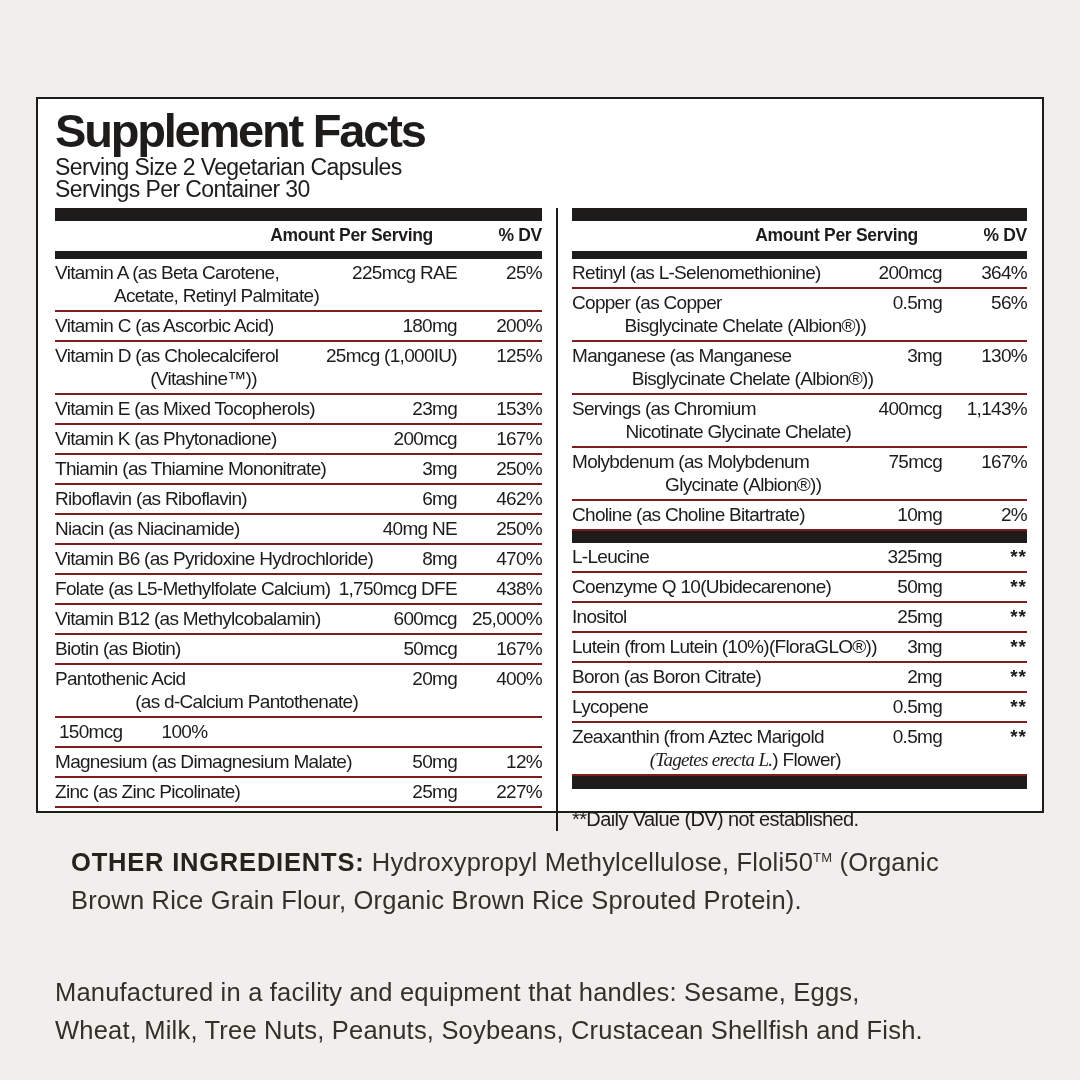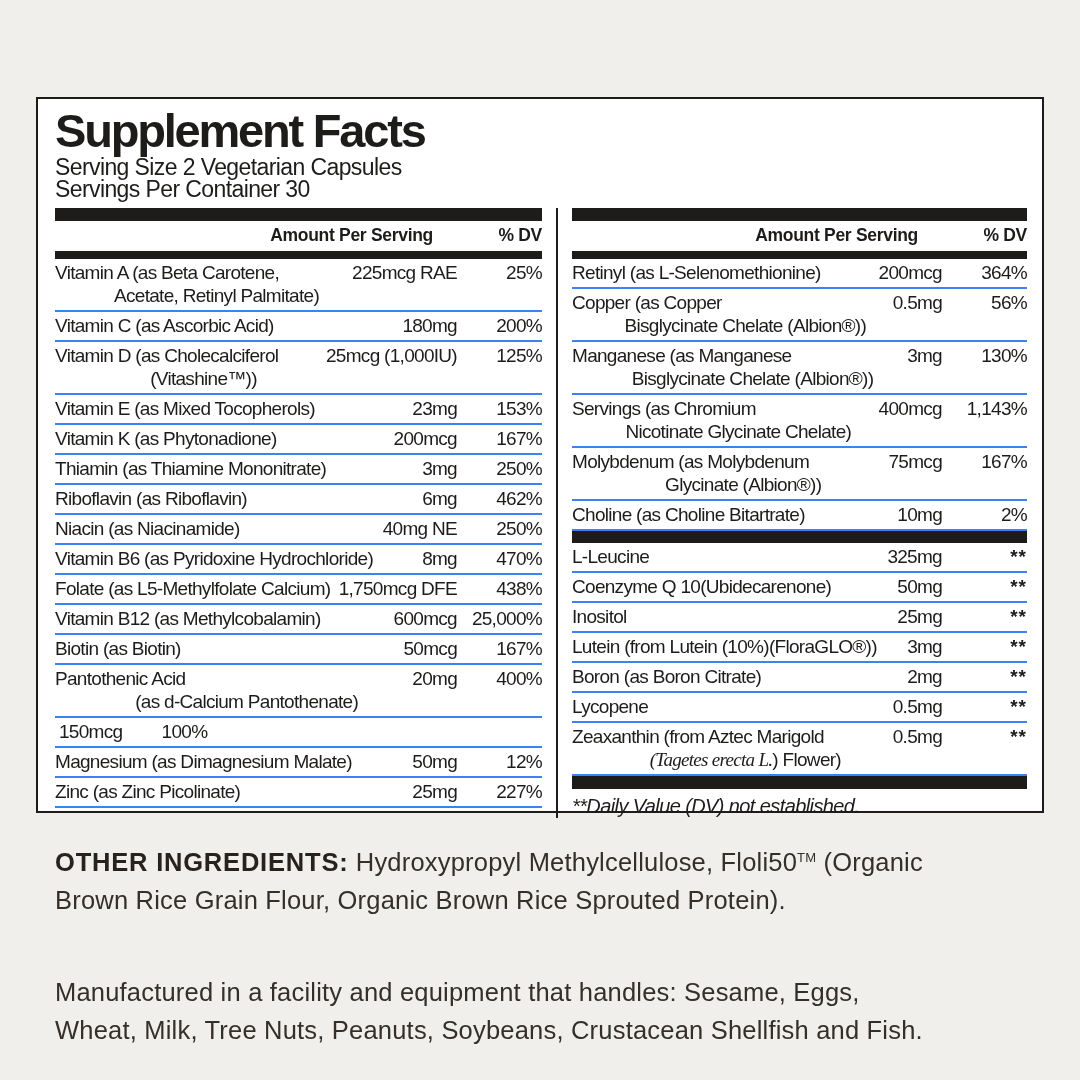--- a/index.html
+++ b/index.html
@@ -36,38 +36,38 @@
 
   .col-header{
     display:flex;align-items:baseline;
     padding:4px 0 5px;font-weight:700;font-size:17.5px;letter-spacing:-0.3px;gap:24px;
   }
   .col-header .sp{flex:1;}
   .hdr-dv{width:85px;text-align:right;}
 
   .nrow{
     display:flex;align-items:flex-start;
-    padding:2px 0 3px;border-bottom:2px solid #3b82f6;
+    padding:2px 0 3px;border-bottom:2px solid #7f1d1d;
     font-size:19px;line-height:23px;letter-spacing:-0.7px;
   }
   .nrow .nm{flex:1;min-width:0;white-space:nowrap;}
   .nrow .nm .l2{display:block;padding-left:30px;text-align:center;}
   .nrow .amt{white-space:nowrap;margin-left:4px;}
   .nrow .dv{width:85px;text-align:right;white-space:nowrap;}
   .nrow .dv.stars{font-weight:700;letter-spacing:1px;}
   .ital{font-style:italic;font-family:Liberation Serif, serif;}
 
-  .footnote{font-size:20px;letter-spacing:-0.6px;padding-top:6px;line-height:23px;font-style:italic;}
+  .footnote{font-size:20px;letter-spacing:-0.6px;padding-top:19px;line-height:23px;}
 
   
   .para{
     position:absolute;left:55px;width:1000px;
     font-size:25.5px;line-height:38px;color:#33302b;letter-spacing:0.2px;
   }
-  .other-ing{top:843px;}
+  .other-ing{top:843px;margin-left:16px;}
   .allergen{top:973px;}
   .ing-label{font-weight:700;letter-spacing:0.8px;color:#26231f;}
   sup.tm{font-size:13px;vertical-align:super;line-height:0;}
 </style>
 </head>
 <body>
 
 <div class="page">
 
   <div class="panel">

